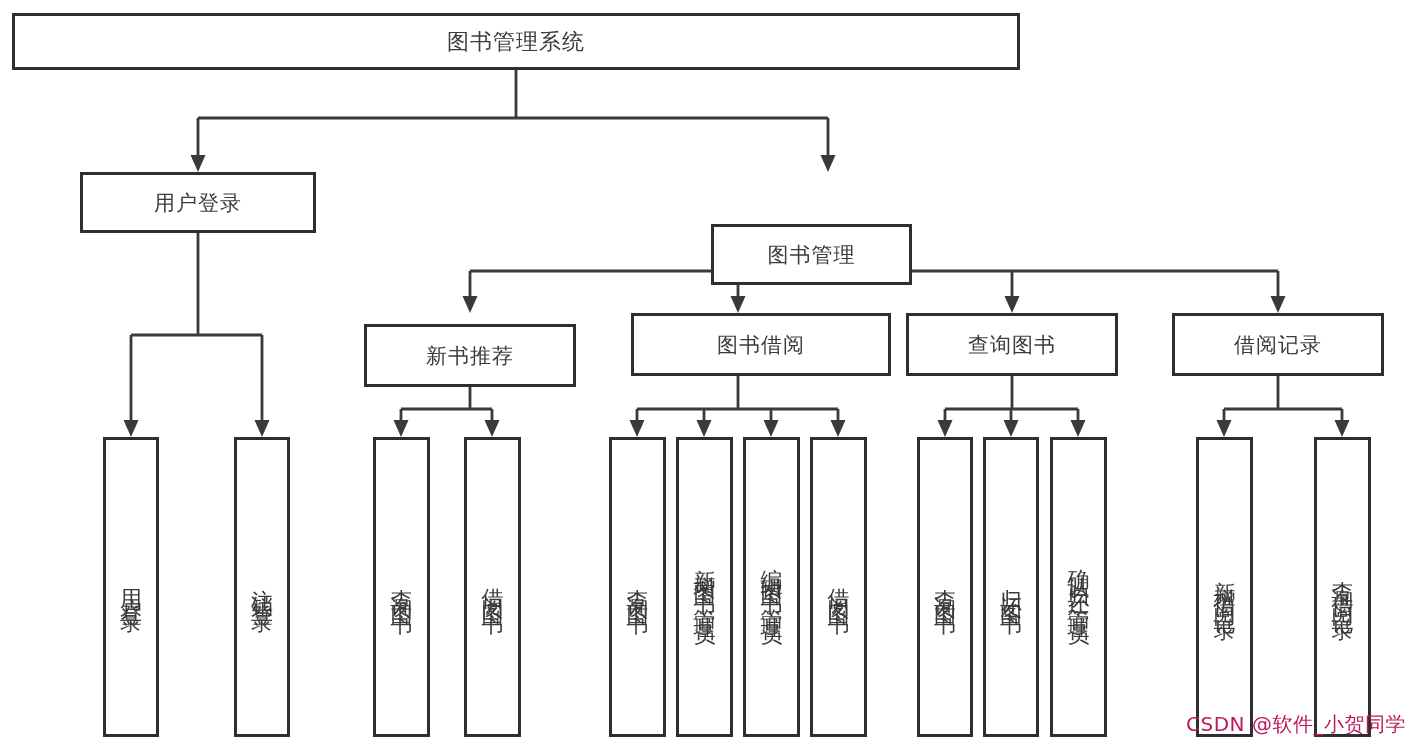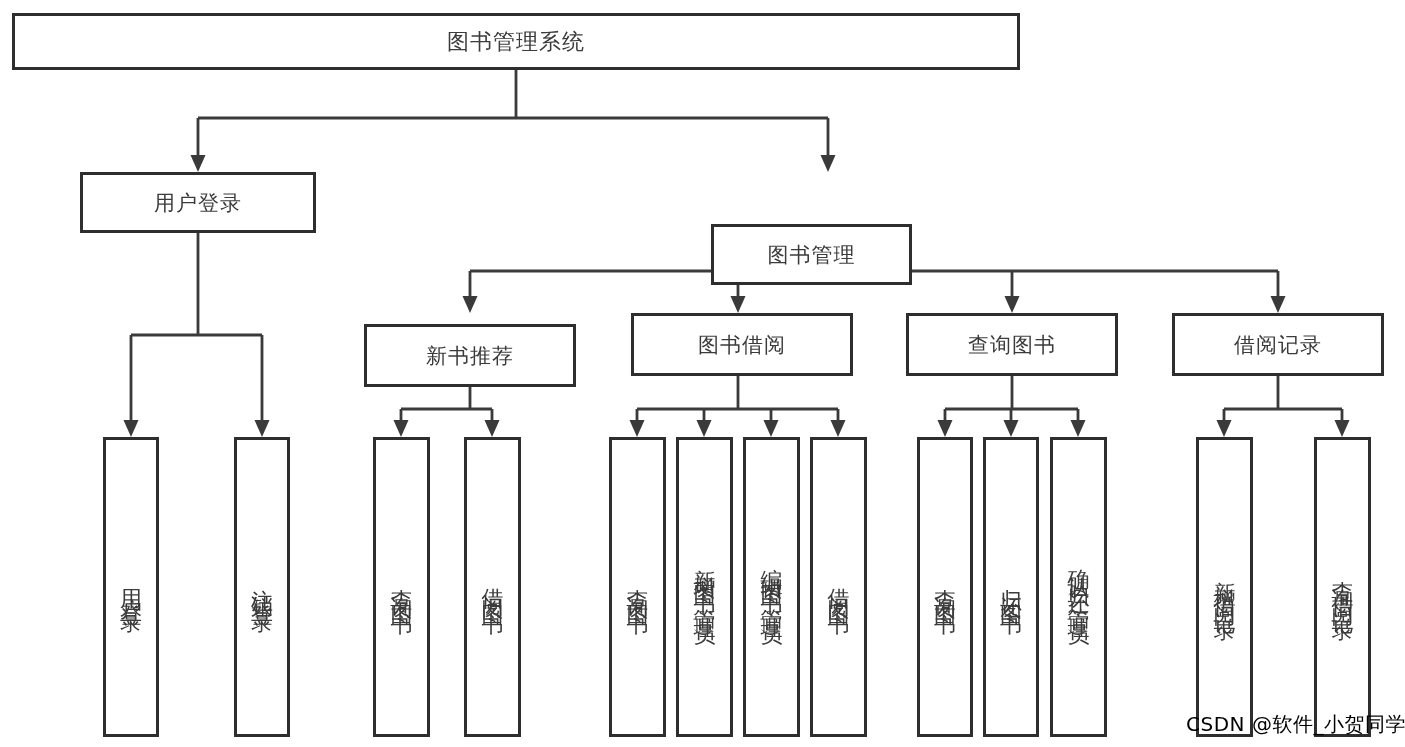--- a/index.html
+++ b/index.html
@@ -50,21 +50,21 @@
     top: 437px;
     height: 300px;
     width: 57px;
   }
   .watermark {
     position: absolute;
     left: 1186px;
     top: 711px;
     z-index: 3;
     font-size: 20px;
-    color: #000000;
+    color: #be185d;
     white-space: nowrap;
     letter-spacing: 0.5px;
   }
   .line {
     stroke: #3a3a3a;
     stroke-width: 2.8;
     fill: none;
   }
   .head {
     fill: #3a3a3a;
@@ -125,21 +125,21 @@
       <polygon class="head" points="1334.5,420 1349.5,420 1342,437"></polygon>
     </g>
   </svg>
 
   <div class="node hbox root-box" style="left:12px; top:13px; width:1008px; height:57px;">图书管理系统</div>
 
   <div class="node hbox" style="left:80px; top:172px; width:236px; height:61px;">用户登录</div>
   <div class="node hbox" style="left:711px; top:184px; width:201px; height:61px;margin-top:40px;">图书管理</div>
 
   <div class="node hbox" style="left:364px; top:313px; width:212px; height:63px;margin-top:11px;">新书推荐</div>
-  <div class="node hbox" style="left:631px; top:313px; width:222px; height:63px;">图书借阅</div>
+  <div class="node hbox" style="left:631px; top:313px; width:260px; height:63px;">图书借阅</div>
   <div class="node hbox" style="left:906px; top:313px; width:212px; height:63px;">查询图书</div>
   <div class="node hbox" style="left:1172px; top:313px; width:212px; height:63px;">借阅记录</div>
 
   <div class="node vbox" style="left:103px; width:56px;">用户登录</div>
   <div class="node vbox" style="left:234px; width:56px;">注销登录</div>
 
   <div class="node vbox" style="left:373px;">查询图书</div>
   <div class="node vbox" style="left:464px;">借阅图书</div>
 
   <div class="node vbox" style="left:609px;">查询图书</div>

